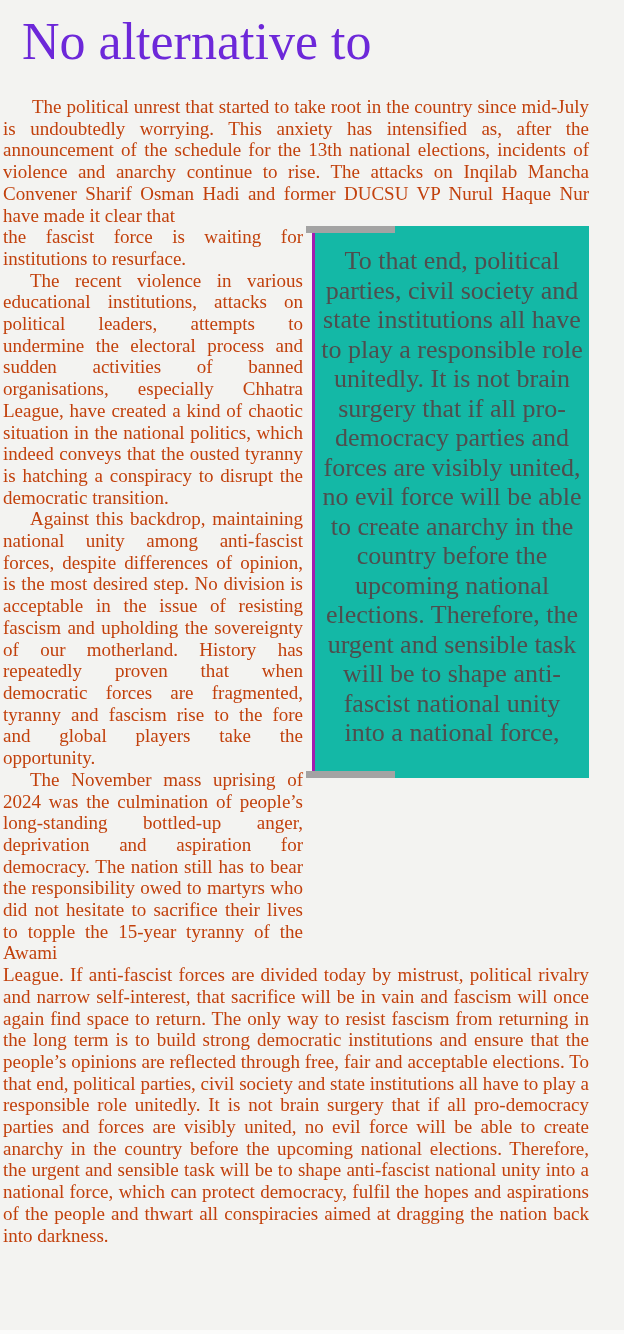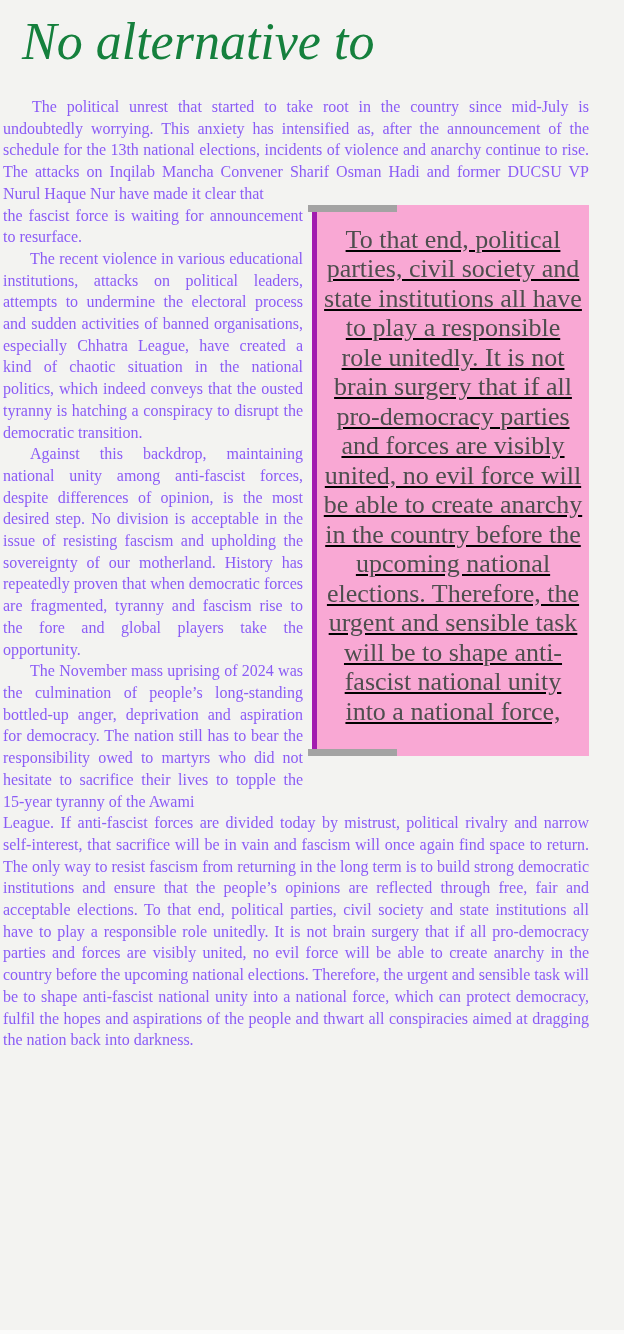--- a/index.html
+++ b/index.html
@@ -21,53 +21,51 @@
     width: 586px;
     padding-left: 3px;
     hyphens: auto;
     -webkit-hyphens: auto;
   }
   .headline {
     margin: 10px 0 11px 19px;
     font-size: 52px;
     line-height: 63px;
     font-weight: 400;
-    color: #15803d;
-    font-style: italic;
+    color: #6d28d9;
   }
   .headline span { display: block; }
   .body-text {
-    font-size: 16px;
+    font-size: 19px;
     line-height: 21.7px;
-    color: #8b5cf6;
+    color: #c2410c;
     text-align: justify;
   }
   .lead {
     margin: 23px 0 0 0;
     text-indent: 29px;
   }
   .wrap-region {
     display: flex;
     gap: 9px;
     align-items: flex-start;
   }
   .left-col {
     flex: 0 0 300px;
     width: 300px;
   }
   .left-col p { margin: 0; }
   .left-col p.indent { text-indent: 27px; }
   .quote-box {
     flex: 1 1 auto;
     position: relative;
-    background: #f9a8d4;
-    border-left: 5px solid #a21caf;
+    background: #14b8a6;
+    border-left: 3px solid #a21caf;
     padding: 20px 6px 30px 6px;
     box-sizing: border-box;
-    text-decoration: underline;
   }
   .bracket-arm {
     position: absolute;
     left: -9px;
     width: 89px;
     height: 7px;
     background: #a3a3a3;
   }
   .bracket-arm.top { top: 0; }
   .bracket-arm.bottom { bottom: 0; }
@@ -100,21 +98,21 @@
 
     <h1 class="headline">
       <span>No alternative to</span>
     </h1>
 
     <p class="body-text lead">The political unrest that started to take root in the country since mid-July is undoubtedly worrying. This anxiety has intensified as, after the announcement of the schedule for the 13th national elections, incidents of violence and anarchy continue to rise. The attacks on Inqilab Mancha Convener Sharif Osman Hadi and former DUCSU VP Nurul Haque Nur have made it clear that</p>
 
     <div class="wrap-region">
 
       <div class="left-col body-text">
-        <p>the fascist force is waiting for announcement to resurface.</p>
+        <p>the fascist force is waiting for institutions to resurface.</p>
         <p class="indent">The recent violence in various educational institutions, attacks on political leaders, attempts to undermine the electoral process and sudden activities of banned organisations, especially Chhatra League, have created a kind of chaotic situation in the national politics, which indeed conveys that the ousted tyranny is hatching a conspiracy to disrupt the democratic transition.</p>
         <p class="indent">Against this backdrop, maintaining national unity among anti-fascist forces, despite differences of opinion, is the most desired step. No division is acceptable in the issue of resisting fascism and upholding the sovereignty of our motherland. History has repeatedly proven that when democratic forces are fragmented, tyranny and fascism rise to the fore and global players take the opportunity.</p>
         <p class="indent">The November mass uprising of 2024 was the culmination of people’s long-standing bottled-up anger, deprivation and aspiration for democracy. The nation still has to bear the responsibility owed to martyrs who did not hesitate to sacrifice their lives to topple the 15-year tyranny of the Awami</p>
       </div>
 
       <aside class="quote-box">
         <div class="bracket-arm top"></div>
         <div class="bracket-arm bottom"></div>
         <blockquote class="quote-text">To that end, political parties, civil society and state institutions all have to play a responsible role unitedly. It is not brain surgery that if all pro-democracy parties and forces are visibly united, no evil force will be able to create anarchy in the country before the upcoming national elections. Therefore, the urgent and sensible task will be to shape anti-fascist national unity into a national force,</blockquote>
       </aside>

